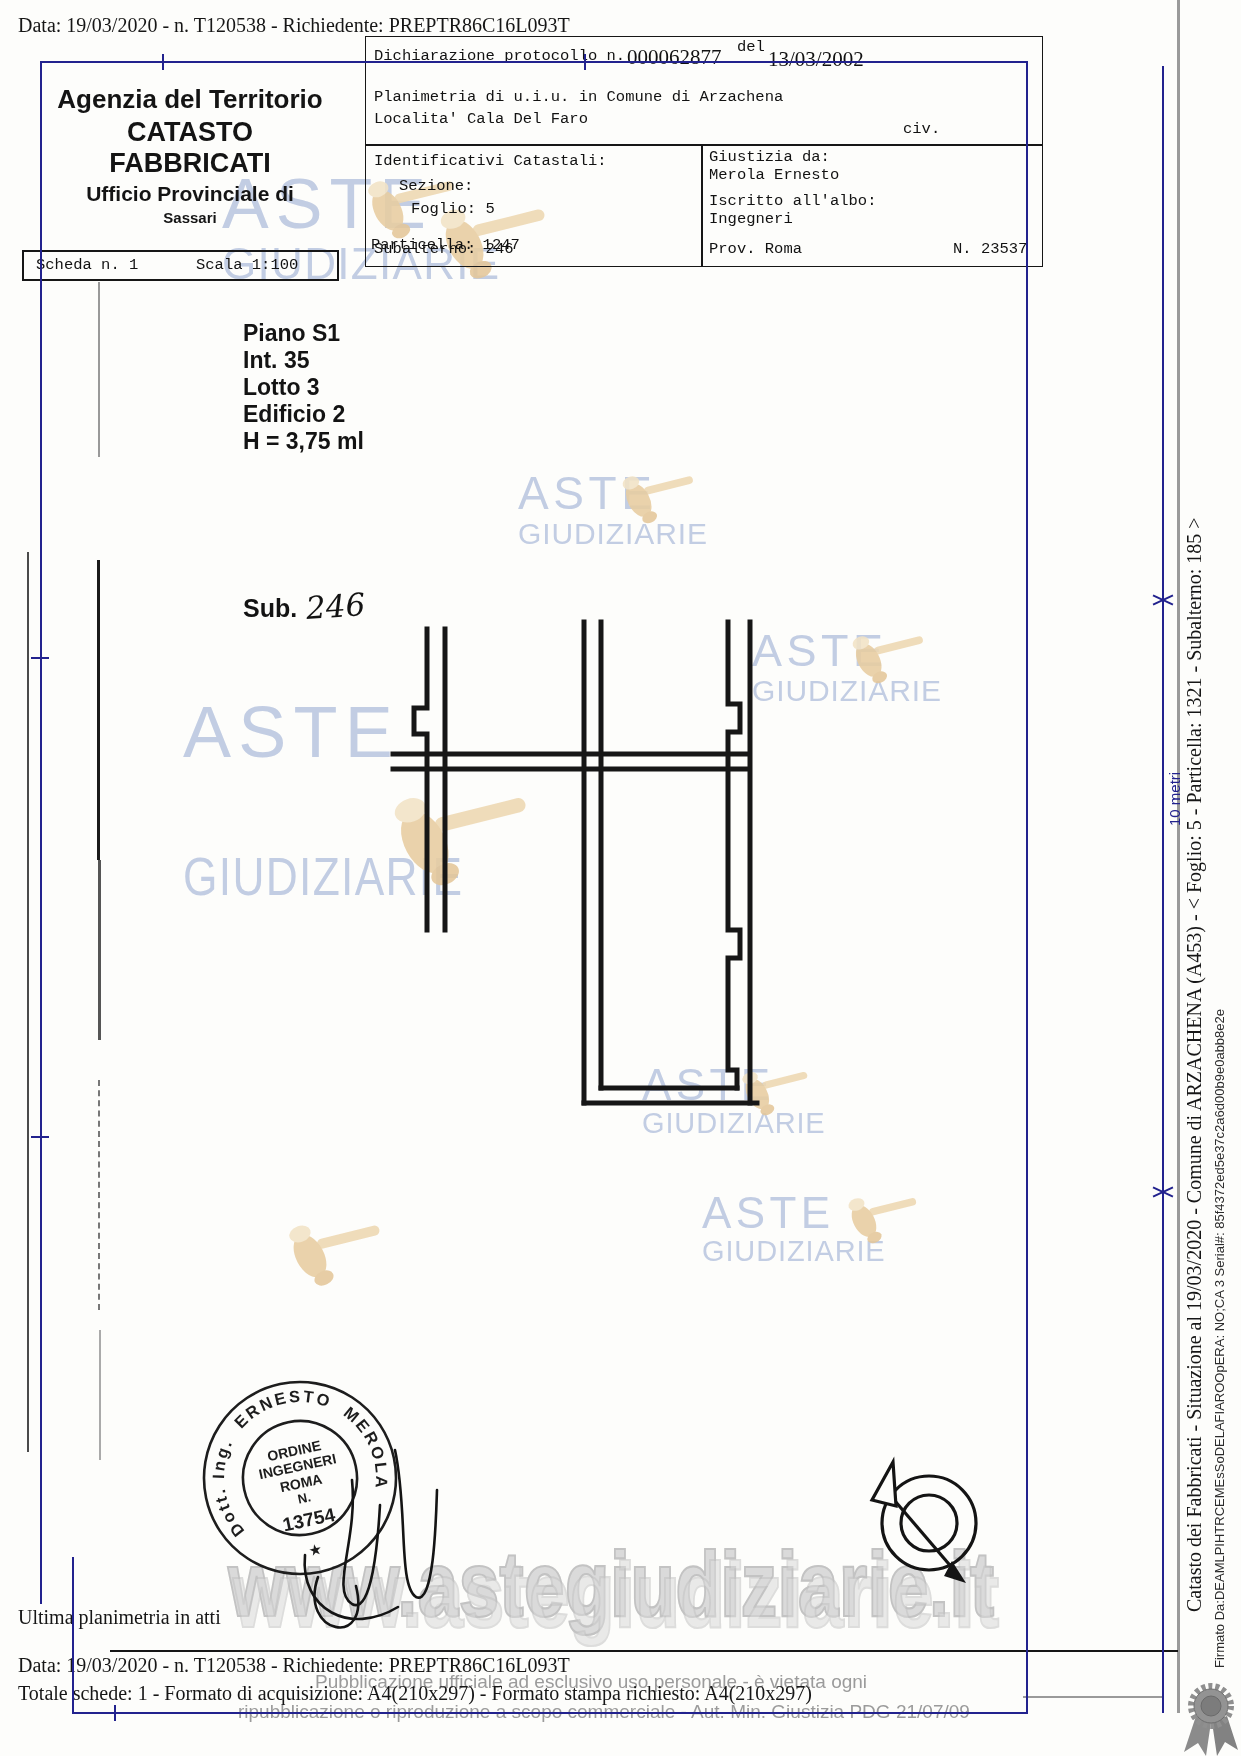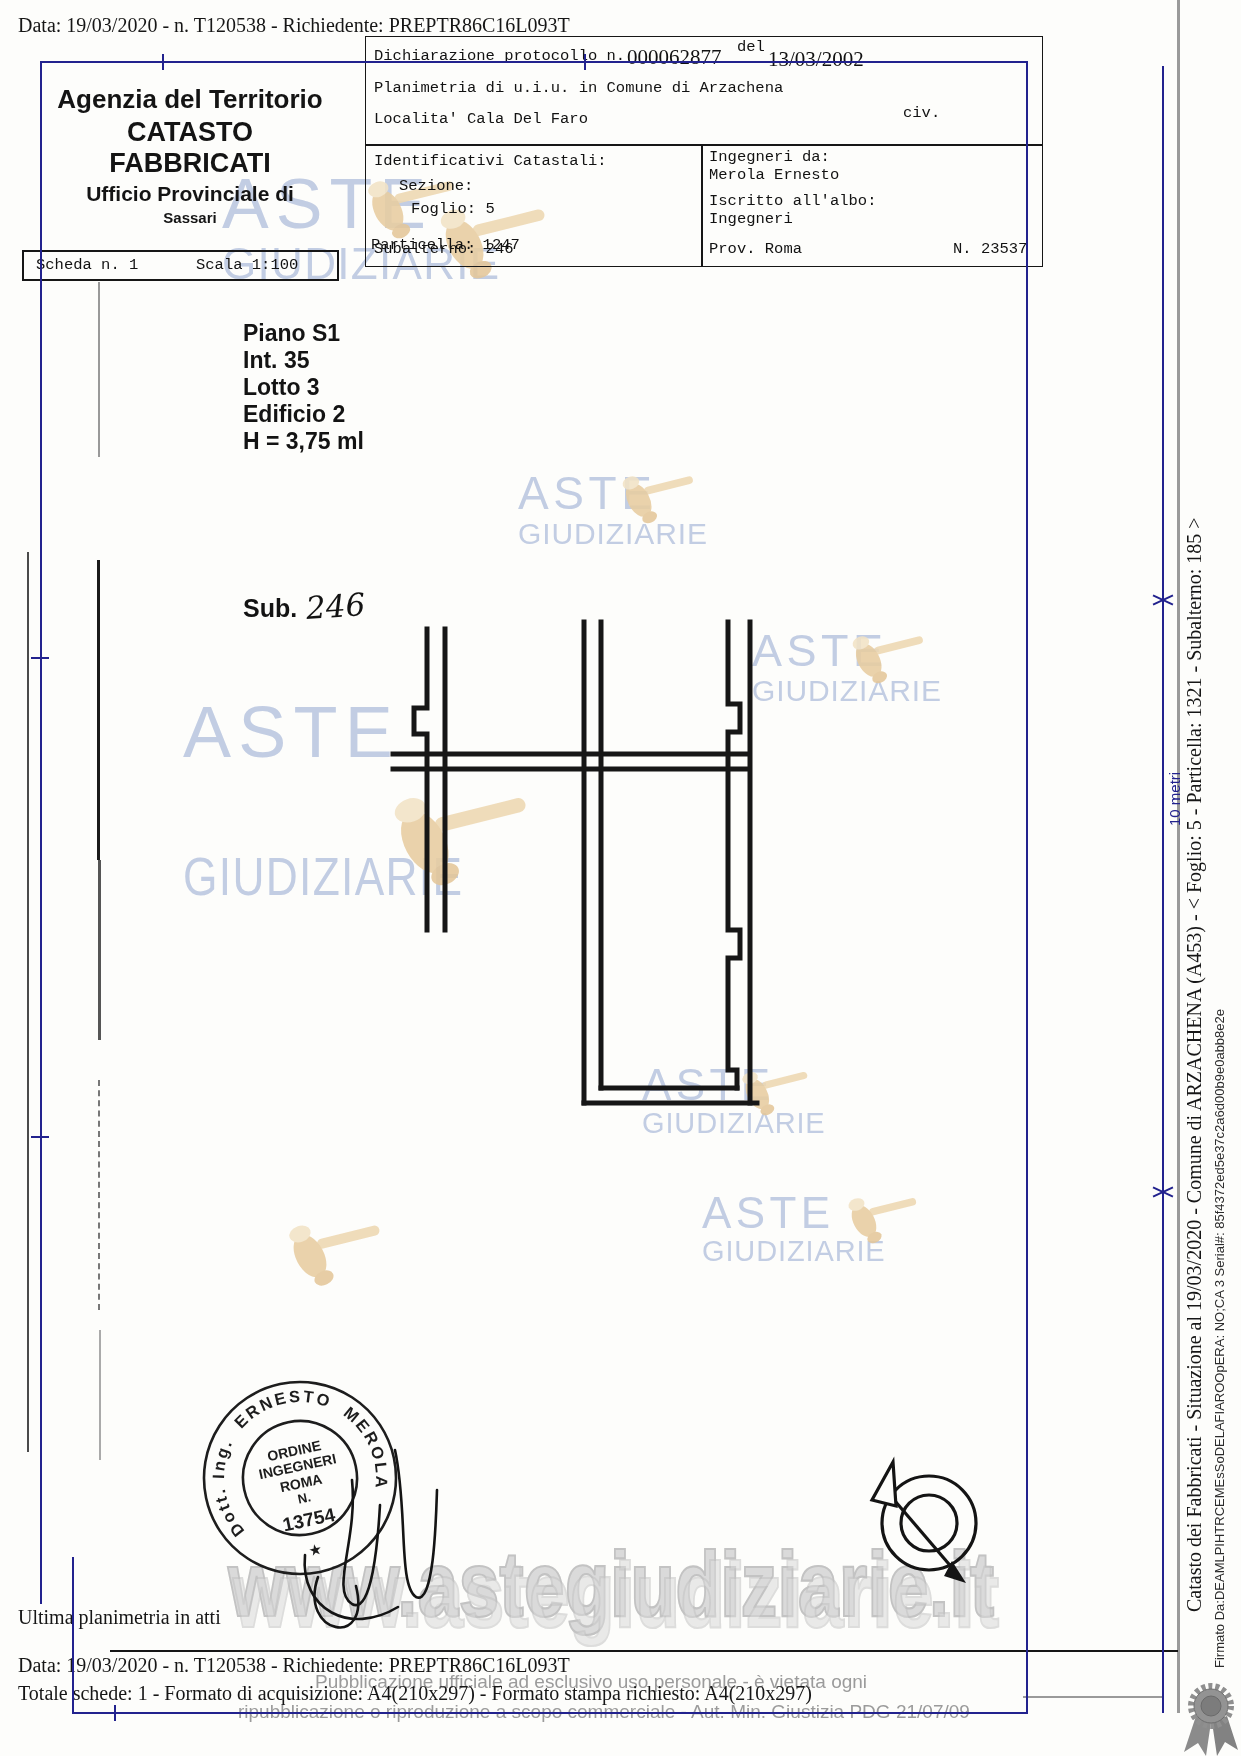--- a/index.html
+++ b/index.html
@@ -101,29 +101,29 @@
   </div>
 
   <div class="abs z12" style="left:365px;top:36px;width:676px;height:229px;border:1.5px solid #161616;">
     <div class="abs ink" style="left:0;top:107px;width:676px;height:1.5px;"></div>
     <div class="abs ink" style="left:335px;top:107px;width:1.5px;height:122px;"></div>
   </div>
   <div class="abs mono z14" style="left:374px;top:47px;">Dichiarazione protocollo n.</div>
   <div class="abs serifv z14" style="left:627px;top:45px;">000062877</div>
   <div class="abs mono z14" style="left:737px;top:38px;text-align:center;">del</div>
   <div class="abs serifv z14" style="left:768px;top:47px;">13/03/2002</div>
-  <div class="abs mono z14" style="left:374px;top:79px;">Planimetria di u.i.u. in Comune di Arzachena</div>
+  <div class="abs mono z14" style="left:374px;top:88px;">Planimetria di u.i.u. in Comune di Arzachena</div>
   <div class="abs mono z14" style="left:374px;top:110px;">Localita' Cala Del Faro</div>
-  <div class="abs mono z14" style="left:903px;top:104px;">civ.</div>
+  <div class="abs mono z14" style="left:903px;top:120px;">civ.</div>
   <div class="abs mono z14" style="left:374px;top:152px;">Identificativi Catastali:</div>
   <div class="abs mono z14" style="left:399px;top:177px;">Sezione:</div>
   <div class="abs mono z14" style="left:411px;top:200px;">Foglio: 5</div>
   <div class="abs mono z14" style="left:371px;top:236px;">Particella: 1247</div>
   <div class="abs mono z14" style="left:374px;top:240px;">Subalterno: 246</div>
-  <div class="abs mono z14" style="left:709px;top:148px;">Ingegneri da:</div>
+  <div class="abs mono z14" style="left:709px;top:148px;">Giustizia da:</div>
   <div class="abs mono z14" style="left:709px;top:166px;">Merola Ernesto</div>
   <div class="abs mono z14" style="left:709px;top:192px;">Iscritto all'albo:</div>
   <div class="abs mono z14" style="left:709px;top:210px;">Ingegneri</div>
   <div class="abs mono z14" style="left:709px;top:240px;">Prov. Roma</div>
   <div class="abs mono z14" style="left:953px;top:240px;">N. 23537</div>
 
   <div class="abs planlbl z14" style="left:243px;top:320px;">
     <div>Piano S1</div>
     <div>Int. 35</div>
     <div>Lotto 3</div>

